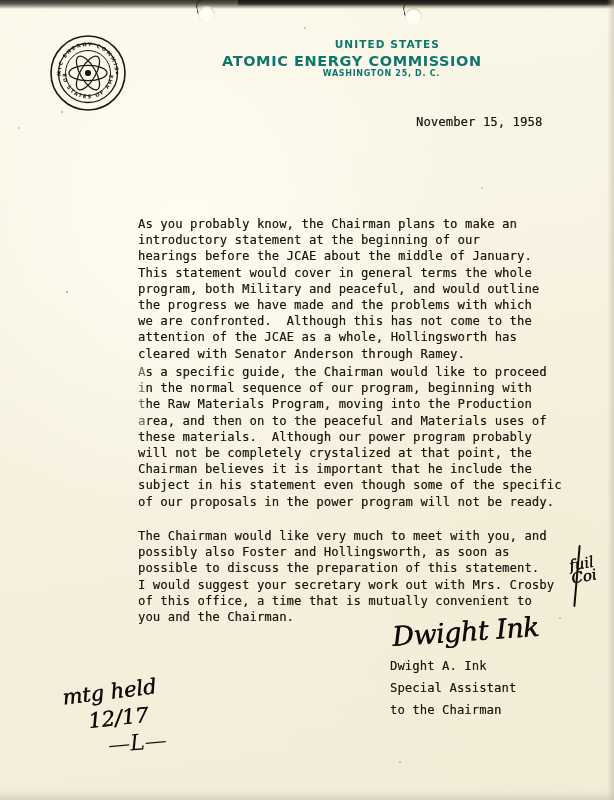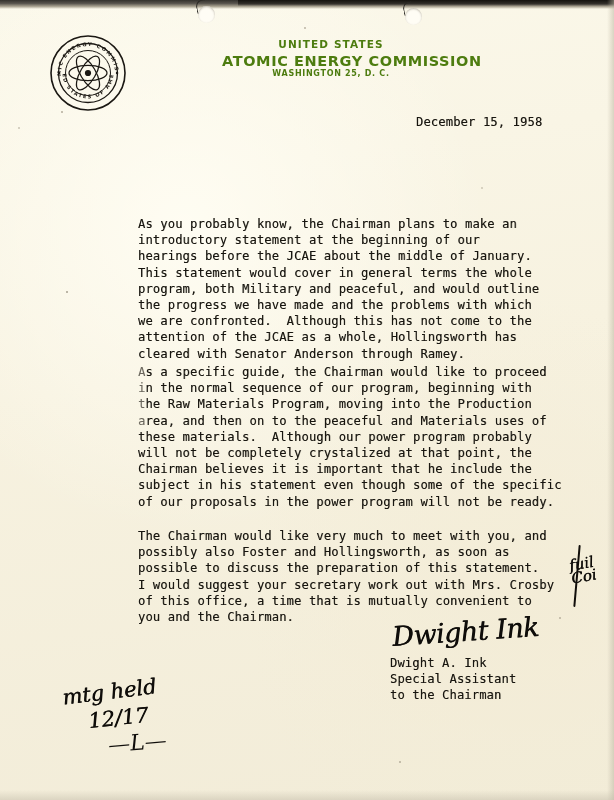--- a/index.html
+++ b/index.html
@@ -94,22 +94,22 @@
     left: 48px; top: 33px;
     width: 80px; height: 80px;
   }
   .seal svg { display: block; }
 
   
   .letterhead {
     position: absolute;
     left: 222px; top: 38px;
     width: 218px;
-    text-align: center;
-    color: #4d7c0f;
+    text-align: right;
+    color: #0f766e;
   }
   .lh-1 {
     font-family: "DejaVu Sans", sans-serif;
     font-size: 10.5px;
     font-weight: 700;
     letter-spacing: 1.1px;
   }
   .lh-2 {
     font-family: "DejaVu Sans", sans-serif;
     font-size: 14.5px;
@@ -146,21 +146,21 @@
   .para { left: 138px; margin-top: 8px; }
   .p1 { top: 208px; }
   .p2 { top: 356px; }
   .p3 { top: 520px; }
 
   
   .fade-lead { color: rgba(23,21,15,0.33); }
 
   .sig-block {
     left: 390px; top: 655px;
-    line-height: 16px;
+    line-height: 22px;
   }
 
   
   .hand {
     position: absolute;
     font-family: "DejaVu Serif", serif;
     font-style: italic;
     color: #0f0d0a;
   }
   .signature {
@@ -243,21 +243,21 @@
       <circle cx="40" cy="40" r="3.1" fill="#1b1813"></circle>
     </svg>
   </div>
 
   <div class="letterhead">
     <div class="lh-1">UNITED STATES</div>
     <div class="lh-2">ATOMIC ENERGY COMMISSION</div>
     <div class="lh-3">WASHINGTON 25, D. C.</div>
   </div>
 
-  <div class="typed date-line">December 15, 1958</div>
+  <div class="typed date-line">November 15, 1958</div>
 
 
   <div class="typed para p1">As you probably know, the Chairman plans to make an
 introductory statement at the beginning of our
 hearings before the JCAE about the middle of January.
 This statement would cover in general terms the whole
 program, both Military and peaceful, and would outline
 the progress we have made and the problems with which
 we are confronted.  Although this has not come to the
 attention of the JCAE as a whole, Hollingsworth has

